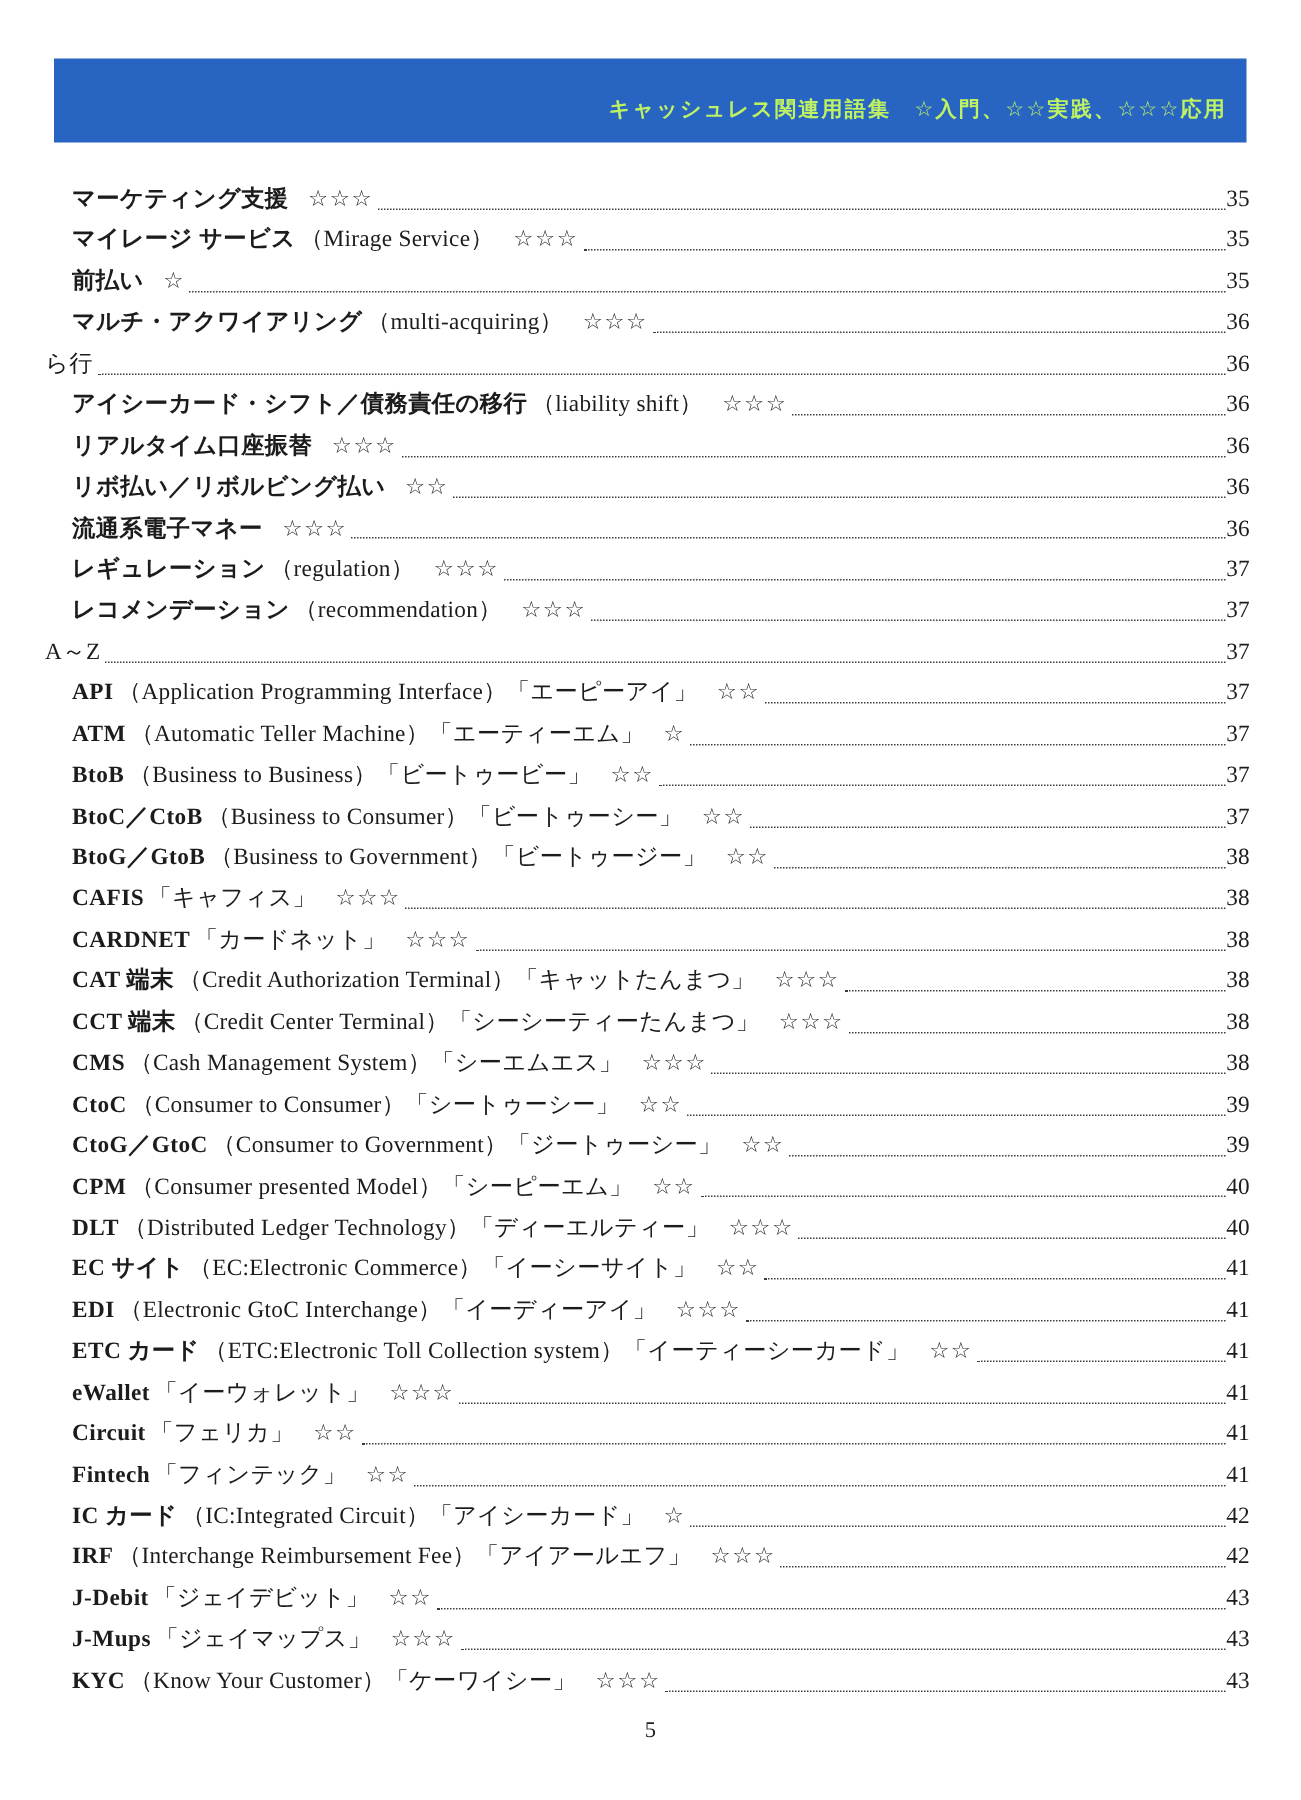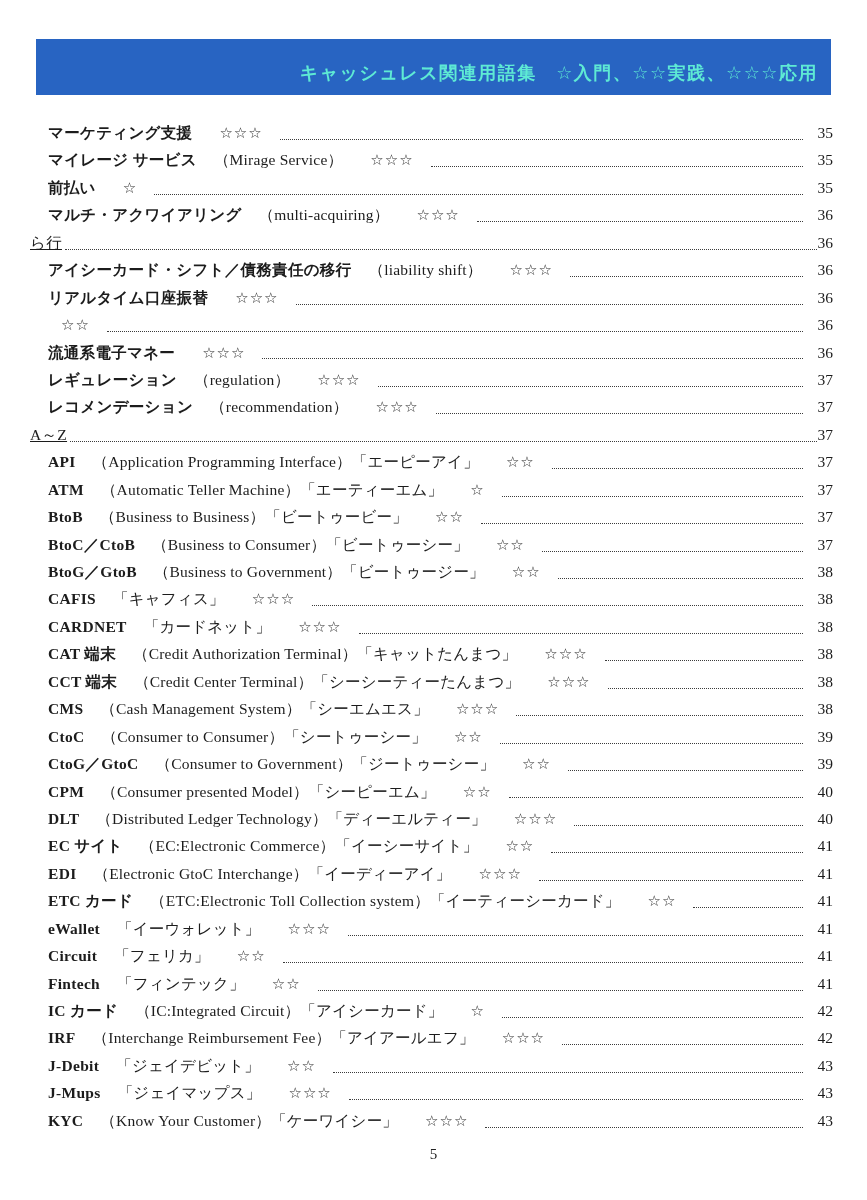--- a/index.html
+++ b/index.html
@@ -7,34 +7,34 @@
     width:867px;height:1200px;position:relative;background:#ffffff;
     font-family:"Liberation Serif","DejaVu Serif",serif;
     color:#1c1c1c;overflow:hidden;
   }
   .banner{
     position:absolute;left:36px;top:39px;width:795px;height:56px;
     background:#2864c2;display:flex;align-items:center;justify-content:flex-end;
     padding-right:13px;box-sizing:border-box;
   }
   .banner-title{
-    color:#5eead4;
+    color:#bef264;
     font-family:"Liberation Sans","DejaVu Sans",sans-serif;
-    font-weight:bold;font-size:18px;letter-spacing:1.5px;white-space:pre;margin-top:12px;
+    font-weight:bold;font-size:14px;letter-spacing:1.5px;white-space:pre;margin-top:12px;
   }
   .toc{
     position:absolute;top:119px;left:30px;width:803px;
   }
   .toc-row{
     display:flex;align-items:baseline;height:27.45px;
     font-size:15.5px;line-height:27.45px;white-space:nowrap;
   }
-  .toc-row.entry{padding-left:18px;gap:14px;}
+  .toc-row.entry{padding-left:18px;}
   .toc-row .term{font-weight:bold;white-space:pre;letter-spacing:0.3px;}
-  .toc-row.section .term{font-weight:normal;text-decoration:underline;}
+  .toc-row.section .term{font-weight:normal;}
   .toc-row .note{white-space:pre;margin-left:3px;letter-spacing:0.2px;}
   .toc-row .stars{
     margin-left:13px;white-space:pre;letter-spacing:1px;
     font-family:"DejaVu Sans","Liberation Sans",sans-serif;
     font-size:15px;color:#2e2e2e;
   }
   .leader{
     flex:1 1 auto;min-width:8px;
     border-bottom:1.7px dotted #3c3c3c;
     align-self:flex-end;
@@ -99,20 +99,21 @@
   </div>
 
   <div class="toc-row entry">
     <span class="term">リアルタイム口座振替</span>
       <span class="stars">☆☆☆</span>
     <span class="leader"></span>
     <span class="page">36</span>
   </div>
 
   <div class="toc-row entry">
+    <span class="term">リボ払い／リボルビング払い</span>
       <span class="stars">☆☆</span>
     <span class="leader"></span>
     <span class="page">36</span>
   </div>
 
   <div class="toc-row entry">
     <span class="term">流通系電子マネー</span>
       <span class="stars">☆☆☆</span>
     <span class="leader"></span>
     <span class="page">36</span>

